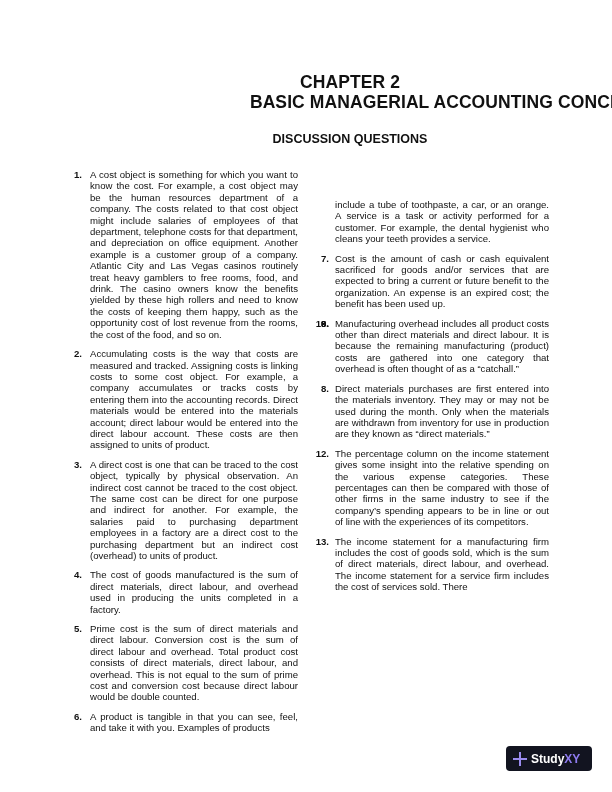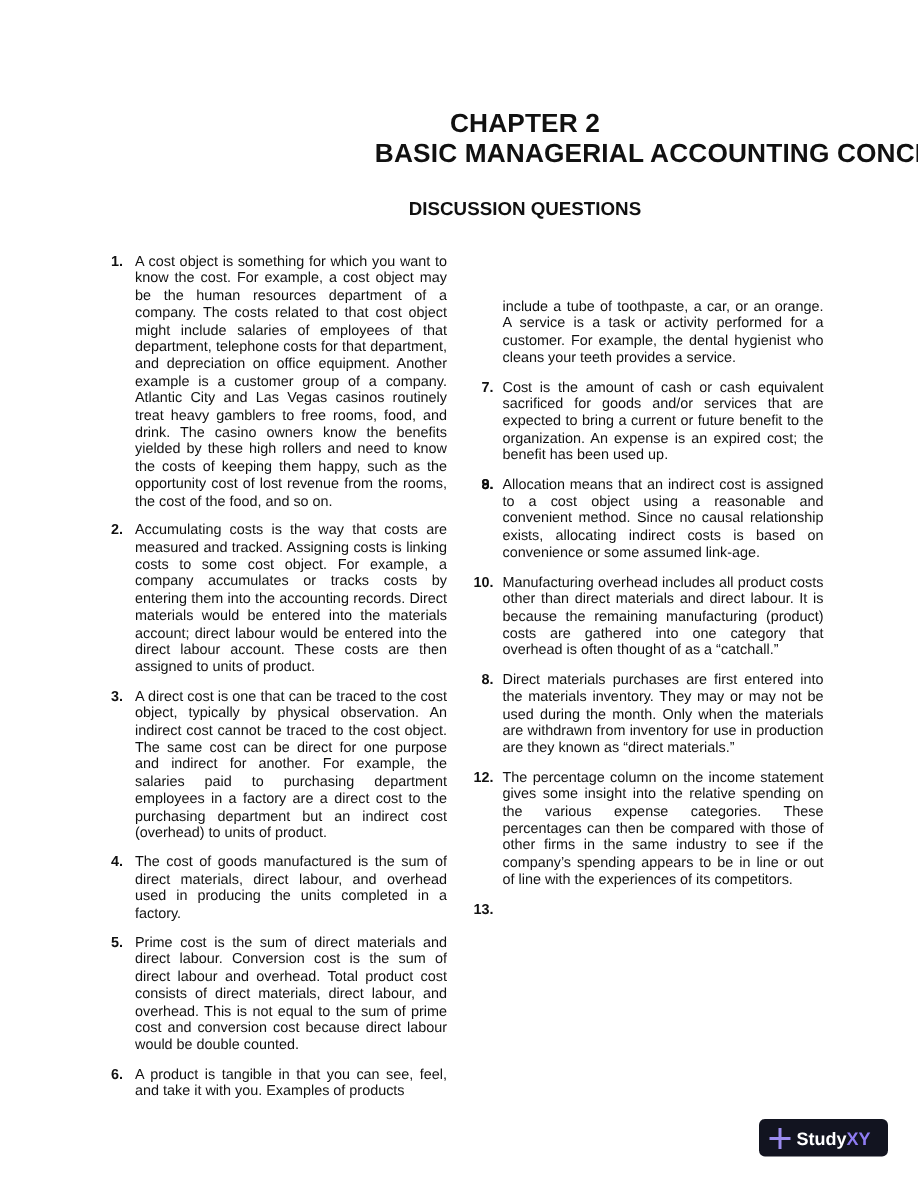--- a/index.html
+++ b/index.html
@@ -67,36 +67,36 @@
     </div>
     <div class="item">
       <span class="num">7.</span>
       <span>Cost is the amount of cash or cash equivalent sacrificed for goods and/or services that are expected to bring a current or future benefit to the organization. An expense is an expired cost; the benefit has been used up.</span>
     </div>
     <div class="item">
       <span class="num">8.</span>
     </div>
     <div class="item">
       <span class="num">9.</span>
-      <span>Allocation means that an indirect cost is assigned to a cost object using a reasonable and convenient method. Since no causal relationship exists, allocating indirect costs is based on convenience or some assumed link-age.</span>
     </div>
     <div class="item">
       <span class="num">10.</span>
       <span>Manufacturing overhead includes all product costs other than direct materials and direct labour. It is because the remaining manufacturing (product) costs are gathered into one category that overhead is often thought of as a “catchall.”</span>
     </div>
     <div class="item">
       <span class="num">8.</span>
       <span>Direct materials purchases are first entered into the materials inventory. They may or may not be used during the month. Only when the materials are withdrawn from inventory for use in production are they known as “direct materials.”</span>
     </div>
     <div class="item">
       <span class="num">12.</span>
       <span>The percentage column on the income statement gives some insight into the relative spending on the various expense categories. These percentages can then be compared with those of other firms in the same industry to see if the company’s spending appears to be in line or out of line with the experiences of its competitors.</span>
     </div>
     <div class="item">
       <span class="num">13.</span>
+      <span>The income statement for a manufacturing firm includes the cost of goods sold, which is the sum of direct materials, direct labour, and overhead. The income statement for a service firm includes the cost of services sold. There</span>
     </div>
   </div>
 
   <div class="badge">
     <span class="plus"></span>
     <span class="brand"><span>Study</span><span class="xy">XY</span></span>
   </div>
 </div>
 
 </body></html>

